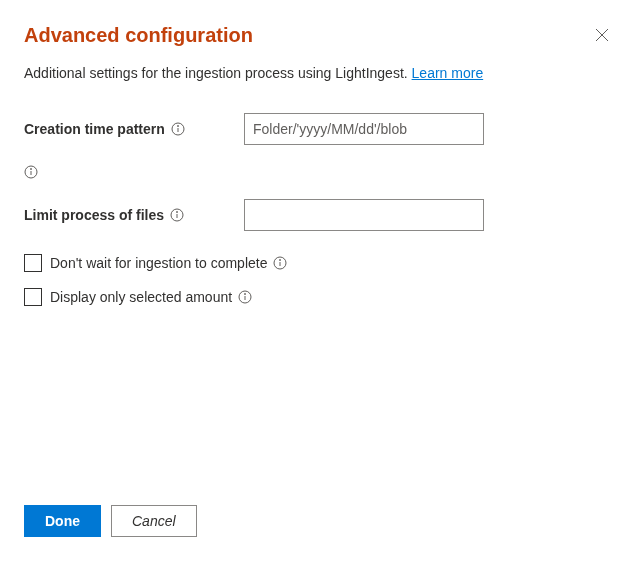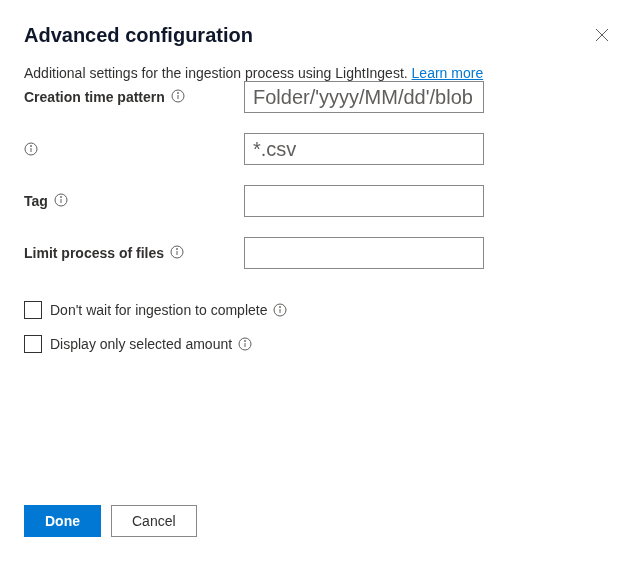--- a/index.html
+++ b/index.html
@@ -19,64 +19,66 @@
     }
     .header {
       display: flex;
       justify-content: space-between;
       align-items: flex-start;
       margin-bottom: 16px;
     }
     .title {
       font-size: 20px;
       font-weight: 600;
-      color: #0f172a;
+      color: #c2410c;
     }
     .close-btn {
       background: none;
       border: none;
       cursor: pointer;
       padding: 4px;
       color: #605e5c;
       display: flex;
       align-items: center;
       justify-content: center;
     }
     .close-btn svg {
       width: 14px;
       height: 14px;
     }
     .description {
       font-size: 14px;
       color: #323130;
+      margin-bottom: 32px;
     }
     .link {
       color: #0078d4;
       text-decoration: underline;
       cursor: pointer;
     }
     .form-row {
       display: flex;
       align-items: center;
       margin-bottom: 20px;
     }
     .form-label {
       width: 220px;
       font-size: 14px;
       font-weight: 600;
       color: #323130;
       display: flex;
+      align-items: center;
       gap: 6px;
     }
     .form-input {
       width: 240px;
       height: 32px;
       border: 1px solid #8a8886;
       padding: 0 8px;
-      font-size: 20px;
+      font-size: 14px;
       font-family: inherit;
       color: #323130;
       outline: none;
     }
     .form-input::placeholder {
       color: #605e5c;
     }
     .info-icon {
       display: inline-flex;
       align-items: center;
@@ -104,21 +106,21 @@
       flex-shrink: 0;
     }
     .checkbox-label {
       font-size: 14px;
       color: #323130;
       display: flex;
       align-items: center;
       gap: 6px;
     }
     .checkboxes {
-      margin-top: 32px;
+      margin-top: 23px;
       text-align: center;
     }
     .footer {
       position: absolute;
       bottom: 24px;
       left: 24px;
       display: flex;
       gap: 10px;
     }
     .btn {
@@ -132,20 +134,21 @@
     .btn-primary {
       background: #0078d4;
       color: #fff;
       font-weight: 600;
       border-color: #0078d4;
     }
     .btn-secondary {
       background: #fff;
       color: #323130;
       border-color: #8a8886;
+      font-style: italic;
     }
   </style>
 </head>
 <body>
 
 <div class="header">
   <h1 class="title">Advanced configuration</h1>
   <button class="close-btn">
     <span>
       <svg viewBox="0 0 14 14" fill="none" stroke="currentColor" stroke-width="1">
@@ -178,36 +181,22 @@
   <div class="form-row">
     <label class="form-label">
       <span class="info-icon">
         <svg viewBox="0 0 14 14" fill="none" stroke="currentColor" stroke-width="1">
             <circle cx="7" cy="7" r="6"></circle>
             <line x1="7" y1="6" x2="7" y2="10"></line>
             <circle cx="7" cy="4" r="0.5" fill="currentColor"></circle>
           </svg>
       </span>
     </label>
-    <input type="text" class="form-input" placeholder="*.csv" style="">
-  </div>
-
-  <div class="form-row">
-    <label class="form-label">
-      <span>Tag</span>
-      <span class="info-icon">
-        <svg viewBox="0 0 14 14" fill="none" stroke="currentColor" stroke-width="1">
-            <circle cx="7" cy="7" r="6"></circle>
-            <line x1="7" y1="6" x2="7" y2="10"></line>
-            <circle cx="7" cy="4" r="0.5" fill="currentColor"></circle>
-          </svg>
-      </span>
-    </label>
-    <input type="text" class="form-input" placeholder="" style="">
-  </div>
+  </div>
+
 
   <div class="form-row">
     <label class="form-label">
       <span>Limit process of files</span>
       <span class="info-icon">
         <svg viewBox="0 0 14 14" fill="none" stroke="currentColor" stroke-width="1">
             <circle cx="7" cy="7" r="6"></circle>
             <line x1="7" y1="6" x2="7" y2="10"></line>
             <circle cx="7" cy="4" r="0.5" fill="currentColor"></circle>
           </svg>

